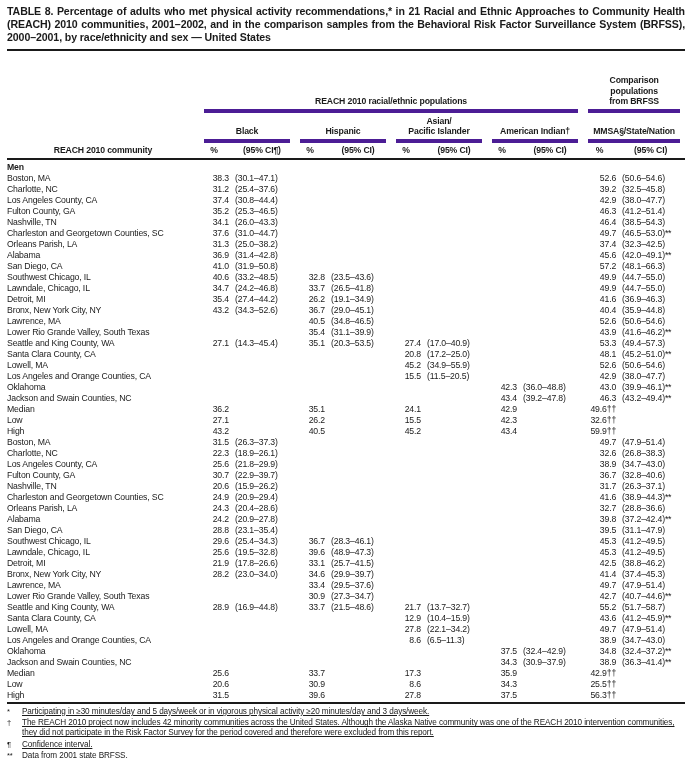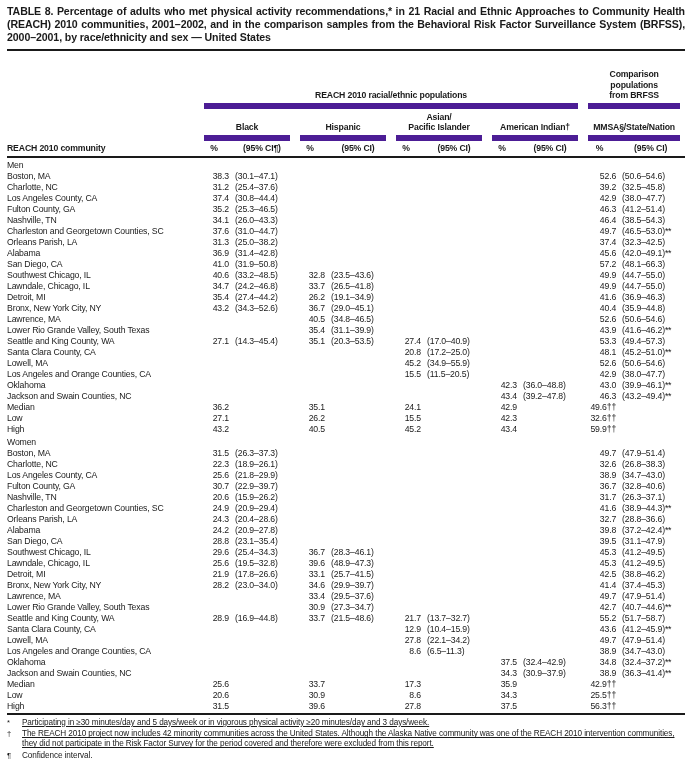--- a/index.html
+++ b/index.html
@@ -13,21 +13,21 @@
 
   
   .title {
     font-size: 10.6px;
     font-weight: bold;
     line-height: 13px;
     text-align: justify;
     letter-spacing: -0.1px;
     border-bottom: 2px solid #1a1a1a;
     padding-bottom: 5px;
-    margin-bottom: 18px;
+    margin-bottom: 24px;
   }
 
   
   table.data {
     border-collapse: collapse;
     table-layout: fixed;
     width: 678px;
     font-size: 8.7px;
     letter-spacing: -0.15px;
   }
@@ -38,43 +38,44 @@
   col.c-ci5   { width: 69px; }
 
   thead th {
     font-weight: bold;
     padding: 0;
     vertical-align: bottom;
     text-align: center;
     line-height: 10.5px;
   }
   thead .u {
-    border-bottom: 6px solid #4c1d95;
+    border-bottom: 4px solid #4c1d95;
     padding-bottom: 2px;
     margin: 0 5px;
   }
   thead .pre { white-space: pre-line; }
   thead tr.h2 th { padding-top: 3px; }
   thead tr.h3 th {
     border-bottom: 2px solid #1a1a1a;
     padding: 2px 0 3px 0;
+    text-align: center;
   }
   thead th.comm-head { text-align: left; }
 
   tbody td {
     padding: 0;
     height: 11px;
     line-height: 11px;
     white-space: nowrap;
     overflow: hidden;
   }
   td.community { text-align: left; }
   td.pct { text-align: right; }
   td.ci  { text-align: left; padding-left: 6px; }
-  td.section-label { font-weight: normal; padding-top: 2px; }
+  td.section-label { font-weight: bold; padding-top: 2px; }
   tr.summary td.community { font-weight: normal; }
 
   .rule-bottom {
     border-top: 2px solid #1a1a1a;
     margin-top: 1px;
     margin-bottom: 3px;
   }
 
   
   .footnotes { font-size: 8.2px; line-height: 10.2px; letter-spacing: -0.1px; }
@@ -463,23 +464,20 @@
           <td class="pct">40.5</td>
           <td class="ci"></td>
           <td class="pct">45.2</td>
           <td class="ci"></td>
           <td class="pct">43.4</td>
           <td class="ci"></td>
           <td class="pct">59.9††</td>
           <td class="ci"></td>
         </tr>
         <tr>
-          <td colspan="11" class="section-label">Women</td>
-        </tr>
-        <tr>
           <td class="community">Boston, MA</td>
           <td class="pct">31.5</td>
           <td class="ci">(26.3–37.3)</td>
           <td class="pct"></td>
           <td class="ci"></td>
           <td class="pct"></td>
           <td class="ci"></td>
           <td class="pct"></td>
           <td class="ci"></td>
           <td class="pct">49.7</td>

